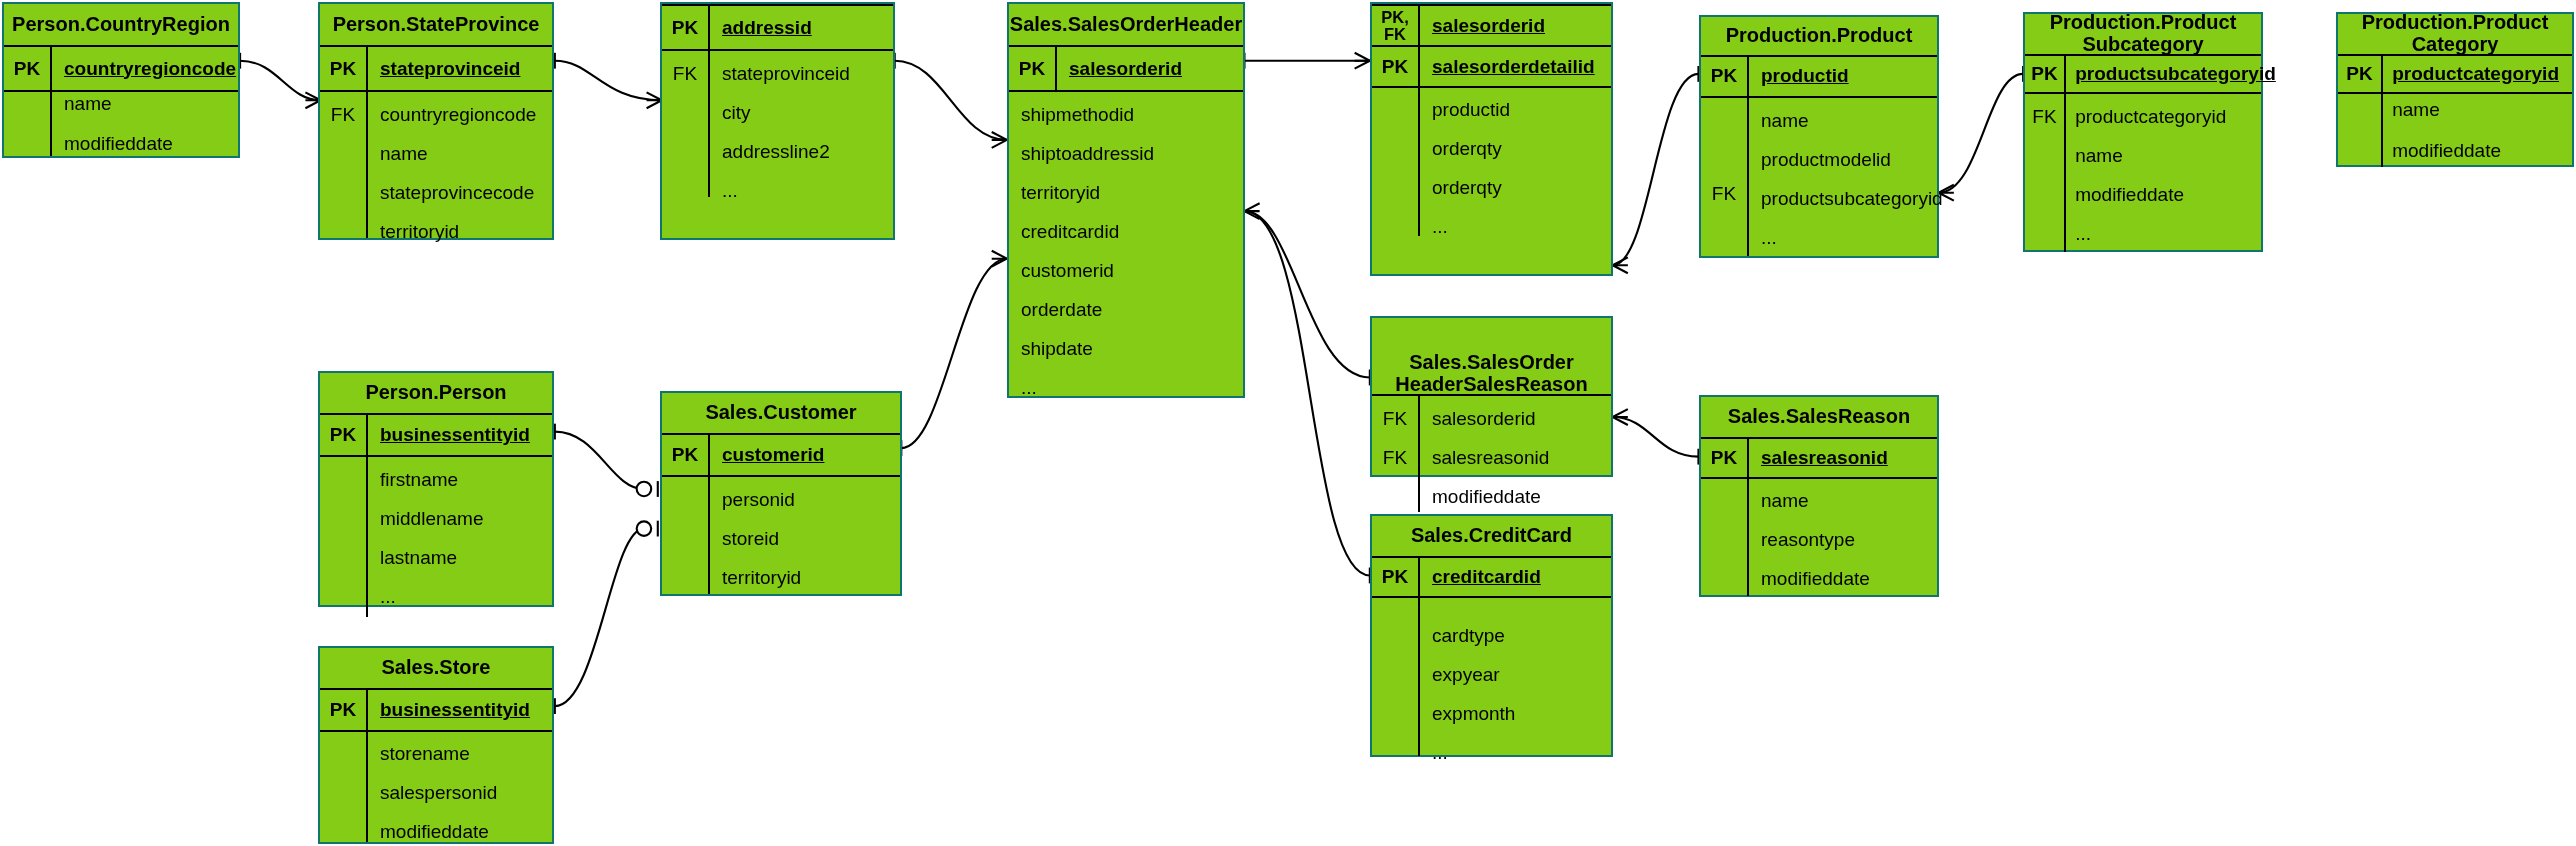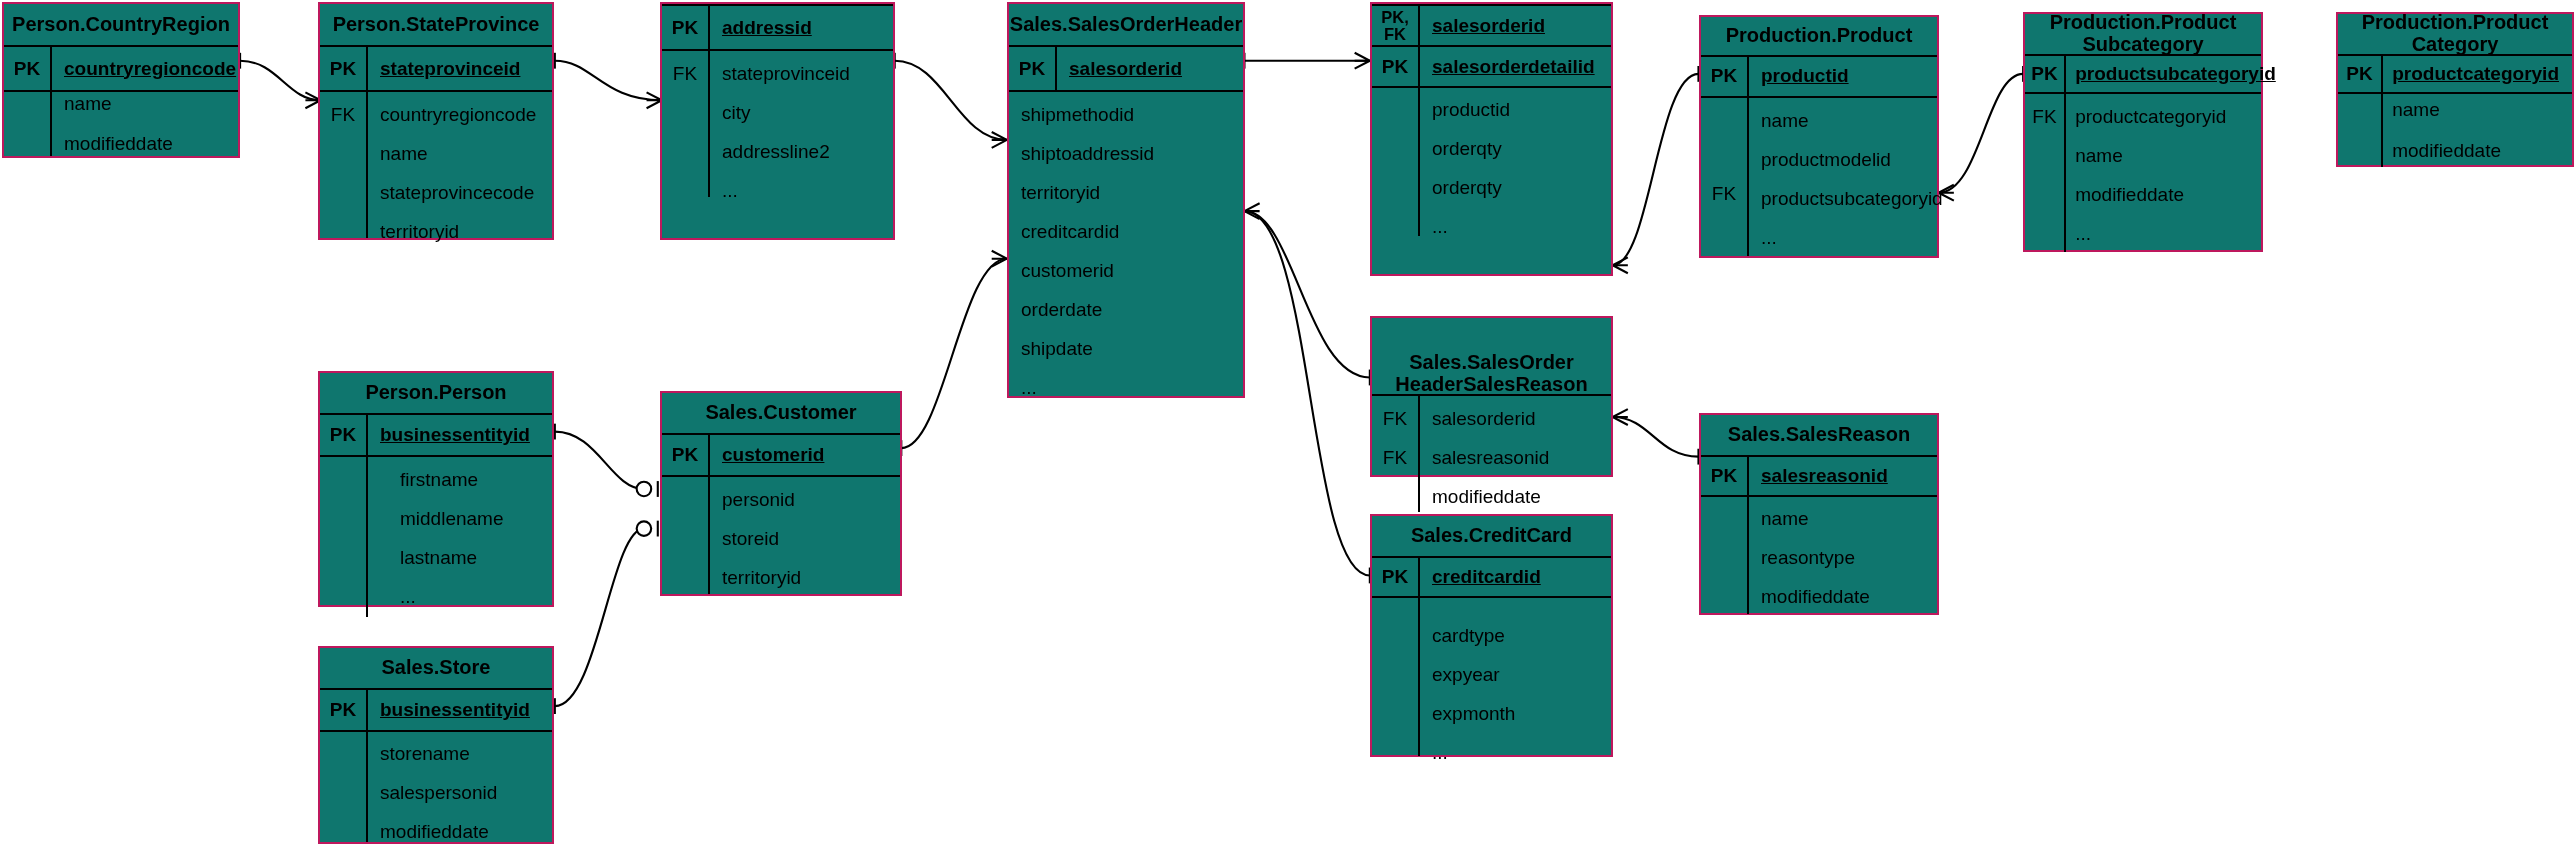--- a/index.html
+++ b/index.html
@@ -1,19 +1,19 @@
 <!DOCTYPE html>
 <html style="font-size:10.6px"><head>
 <meta charset="utf-8">
 <style>
   html,body{margin:0;padding:0;background:#ffffff;}
   body{font-family:"Liberation Sans",sans-serif;}
   #canvas{position:relative;width:2576px;height:846px;background:#ffffff;overflow:hidden;}
   svg.links{position:absolute;left:0;top:0;width:2576px;height:846px;pointer-events:none;}
-  .entity{position:absolute;border:2px solid #be185d;background:#0f766e;box-sizing:border-box;}
+  .entity{position:absolute;border:2px solid #0f766e;background:#84cc16;box-sizing:border-box;}
   .ent-title{
     display:flex;align-items:center;justify-content:center;text-align:center;
     font-weight:bold;font-size:20px;line-height:1.08;color:#000;
     padding:4px 2.6px;box-sizing:border-box;
   }
   .rowsep{border-top:2px solid #000;}
   .attr-row{display:flex;box-sizing:border-box;}
   .attr-key{
     flex:0 0 auto;display:flex;align-items:center;justify-content:center;
     font-weight:bold;font-size:19px;color:#000;box-sizing:border-box;
@@ -235,21 +235,21 @@
       </div>
     </div>
   </div>
 
   <div class="entity" style="left:318px;top:371px;width:236px;height:236px;">
     <div class="ent-title" style="height:40px;">Person.Person</div>
     <div class="attr-row rowsep" style="height:42px;">
       <div class="attr-key" style="width:48px;">PK</div>
       <div class="attr-name pk">businessentityid</div>
     </div>
-    <div class="body-block rowsep" style="height:162px;gap:20px;">
+    <div class="body-block rowsep" style="height:162px;">
       <div class="body-keycol" style="width:48px;"></div>
       <div class="body-attrs" style="justify-content:flex-start;padding-top:12px;">
         <div class="body-attr" style="padding-bottom:17px;">firstname</div>
         <div class="body-attr" style="padding-bottom:17px;">middlename</div>
         <div class="body-attr" style="padding-bottom:17px;">lastname</div>
         <div class="body-attr">...</div>
       </div>
     </div>
   </div>
 
@@ -294,21 +294,21 @@
         <div>FK</div>
       </div>
       <div class="body-attrs" style="justify-content:flex-start;padding-top:12px;">
         <div class="body-attr" style="padding-bottom:17px;">salesorderid</div>
         <div class="body-attr" style="padding-bottom:17px;">salesreasonid</div>
         <div class="body-attr">modifieddate</div>
       </div>
     </div>
   </div>
 
-  <div class="entity" style="left:1699px;top:395px;width:240px;height:202px;margin-top:18px;">
+  <div class="entity" style="left:1699px;top:395px;width:240px;height:202px;">
     <div class="ent-title" style="height:40px;">Sales.SalesReason</div>
     <div class="attr-row rowsep" style="height:40px;">
       <div class="attr-key" style="width:48px;">PK</div>
       <div class="attr-name pk">salesreasonid</div>
     </div>
     <div class="body-block rowsep" style="height:119px;">
       <div class="body-keycol" style="width:48px;"></div>
       <div class="body-attrs" style="justify-content:flex-start;padding-top:10.6px;">
         <div class="body-attr" style="padding-bottom:17px;">name</div>
         <div class="body-attr" style="padding-bottom:17px;">reasontype</div>

